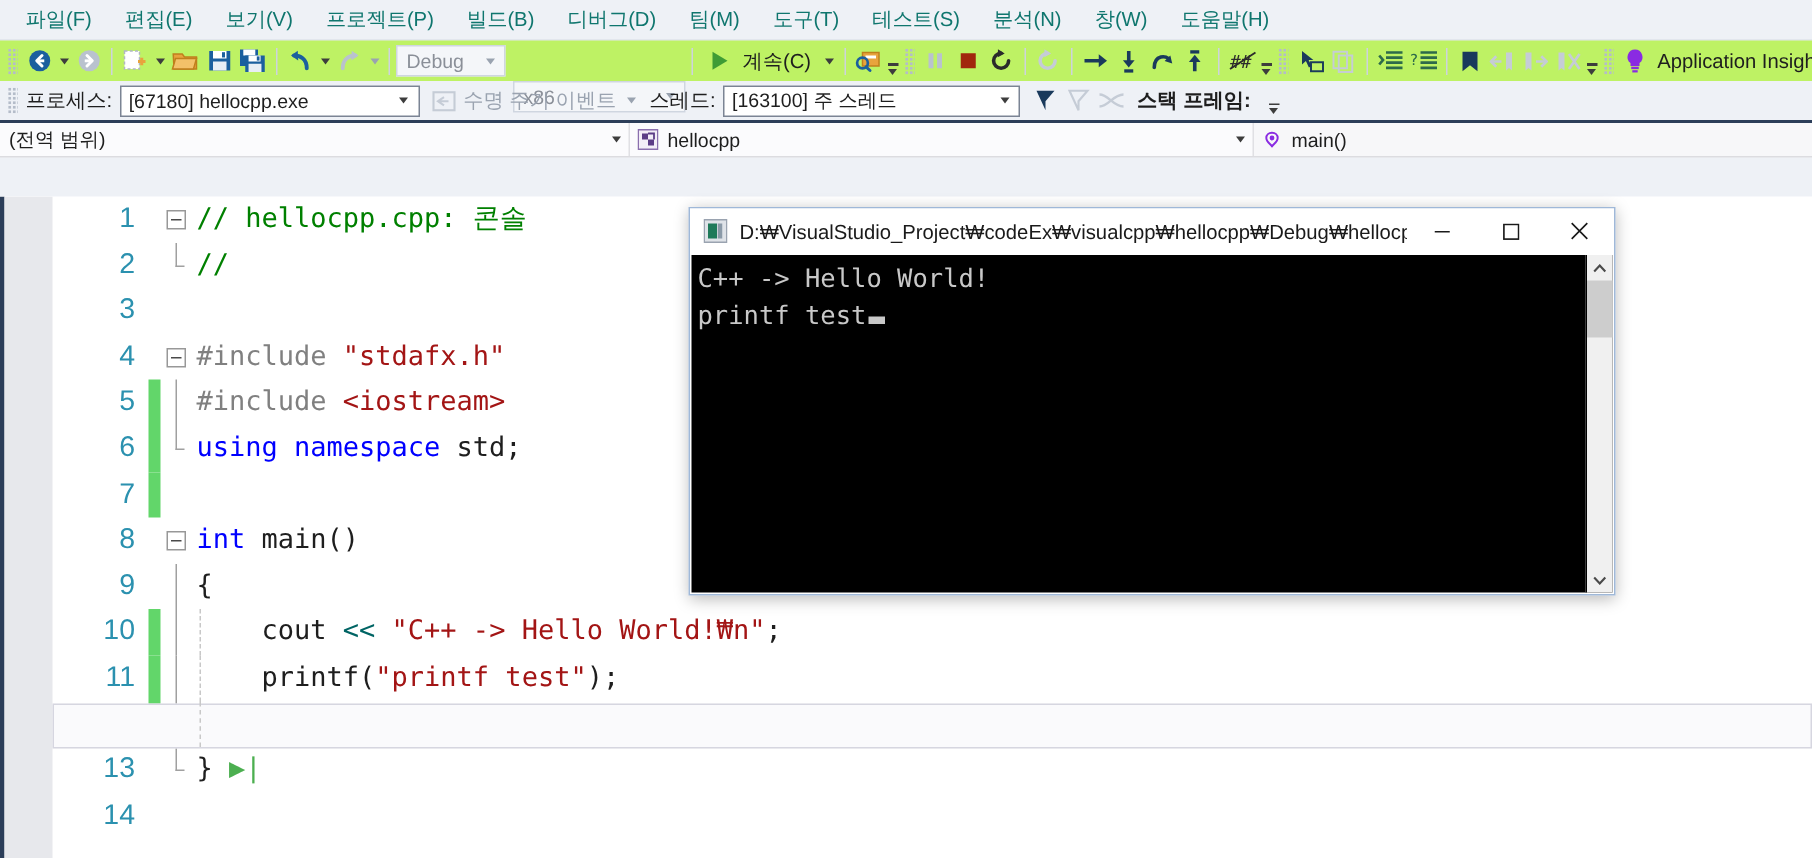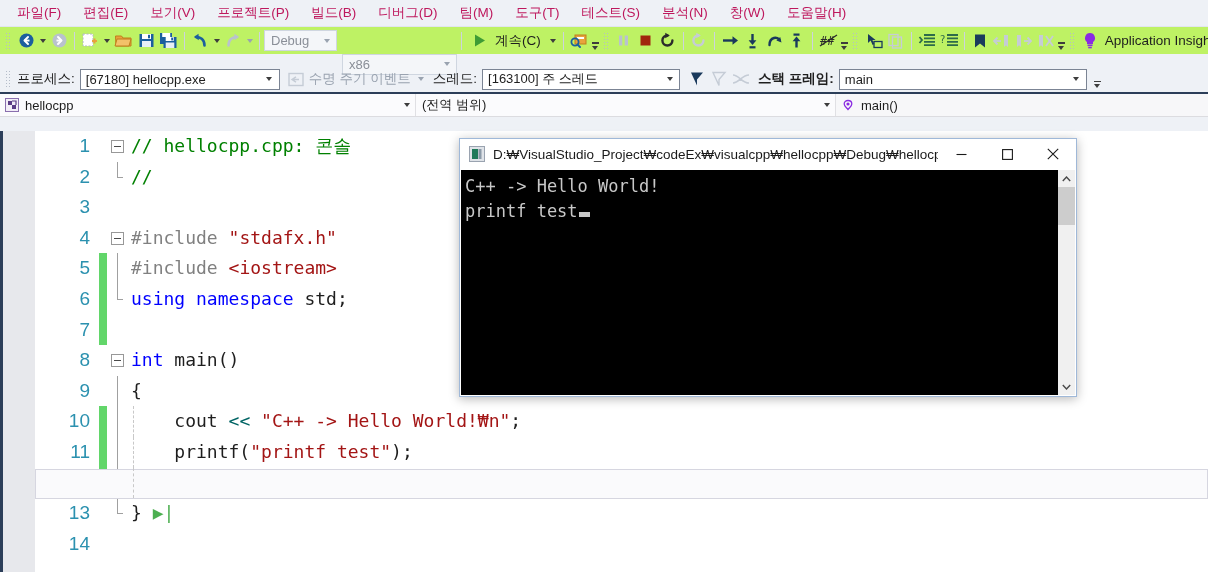--- a/index.html
+++ b/index.html
@@ -11,21 +11,21 @@
     -webkit-font-smoothing:antialiased;
   }
   #app{position:relative;width:1208px;height:572px;background:#eef1f6;}
 
   
   .menubar{
     height:26px;background:#eef1f6;display:flex;align-items:center;
     padding-left:6px;box-sizing:border-box;
   }
   .menuitem{
-    padding:3px 11px;color:#be185d;font-size:13.5px;white-space:nowrap;
+    padding:3px 11px;color:#0f766e;font-size:13.5px;white-space:nowrap;
     line-height:18px;
   }
 
   
   .toolbar{
     height:28px;background:#bef264;display:flex;align-items:center;
     border-top:1px solid #e2e6ed;box-sizing:border-box;padding-left:2px;
   }
   .grip{
     width:7px;height:18px;margin:0 3px;flex:none;
@@ -66,21 +66,21 @@
   .overflow::before{content:"";width:7px;height:1.5px;background:#3d3d3d;margin-bottom:2px;}
   .overflow::after{
     content:"";border-left:3.5px solid transparent;border-right:3.5px solid transparent;
     border-top:4px solid #3d3d3d;
   }
   .ailabel{font-size:13.5px;color:#1e1e1e;white-space:nowrap;padding:0 4px;}
 
   
   .dbgbar{
     height:28px;background:#eef1f6;display:flex;align-items:center;
-    box-sizing:border-box;padding-left:2px;border-bottom:2px solid #2c3e59;margin-top:12px;
+    box-sizing:border-box;padding-left:2px;border-bottom:2px solid #2c3e59;
   }
   .dlabel{font-size:13.5px;color:#1e1e1e;white-space:nowrap;padding:0 5px 0 2px;}
   .dlabel.dim{color:#9aa3b0;}
   .dcombo{
     height:21px;border:1px solid #7b8494;background:#ffffff;
     display:flex;align-items:center;padding:0 2px 0 5px;box-sizing:border-box;
     font-size:13px;color:#1e1e1e;flex:none;
   }
   .dcombo .cv{flex:1;overflow:hidden;white-space:nowrap;}
   .dcombo .cc{width:15px;display:flex;align-items:center;justify-content:center;}
@@ -493,43 +493,39 @@
           <path d="M2 1.5 L14 1.5 L8 8.5 L8 14.5 L2 1.5 z" fill="none" stroke="#c5ccd6" stroke-width="1.4"></path>
         </svg>
     </div>
     <div class="tbtn">
       <svg width="18" height="14" viewBox="0 0 18 14">
           <path d="M1 3 C7 3 10 11 17 11 M1 11 C7 11 10 3 17 3" stroke="#c5ccd6" stroke-width="1.6" fill="none"></path>
         </svg>
     </div>
 
     <div class="dlabel" style="margin-left:4px;font-weight:bold;">스택 프레임:</div>
-    <div class="dcombo" style="width:248px;">
-      <div class="cv">main</div>
-      <div class="cc"></div>
-    </div>
     <div class="overflow" style="margin-left:6px;"></div>
   </div>
 
 
   <div class="navbar">
+    <div class="navcombo" style="width:420px;">
+      <span class="nv">(전역 범위)</span>
+      <span class="nc"></span>
+    </div>
     <div class="navcombo" style="width:416px;">
       <span class="navicon">
         <svg width="14" height="14" viewBox="0 0 14 14">
             <rect x="0.5" y="0.5" width="13" height="13" fill="#f2edf7" stroke="#8a6fae"></rect>
             <path d="M3 3 h4 v4 h-4 z" fill="#5b3c86"></path>
             <path d="M7 7 h4 v4 h-4 z" fill="#5b3c86"></path>
             <path d="M7 3 L11 3 L11 7" fill="none" stroke="#5b3c86" stroke-width="1.2"></path>
           </svg>
       </span>
       <span class="nv">hellocpp</span>
-      <span class="nc"></span>
-    </div>
-    <div class="navcombo" style="width:420px;">
-      <span class="nv">(전역 범위)</span>
       <span class="nc"></span>
     </div>
     <div class="navcombo" style="flex:1;border-right:none;background:#f7f7f9;">
       <span class="navicon">
         <svg width="14" height="14" viewBox="0 0 14 14">
             <path d="M7 2.5 C9.2 2.5 10.8 4 10.8 6 C10.8 8.3 8.6 9.6 7 11.5 C5.4 9.6 3.2 8.3 3.2 6 C3.2 4 4.8 2.5 7 2.5 z" fill="none" stroke="#8a2be2" stroke-width="1.3"></path>
             <circle cx="7" cy="6" r="1.6" fill="#8a2be2"></circle>
           </svg>
       </span>
       <span class="nv">main()</span>

